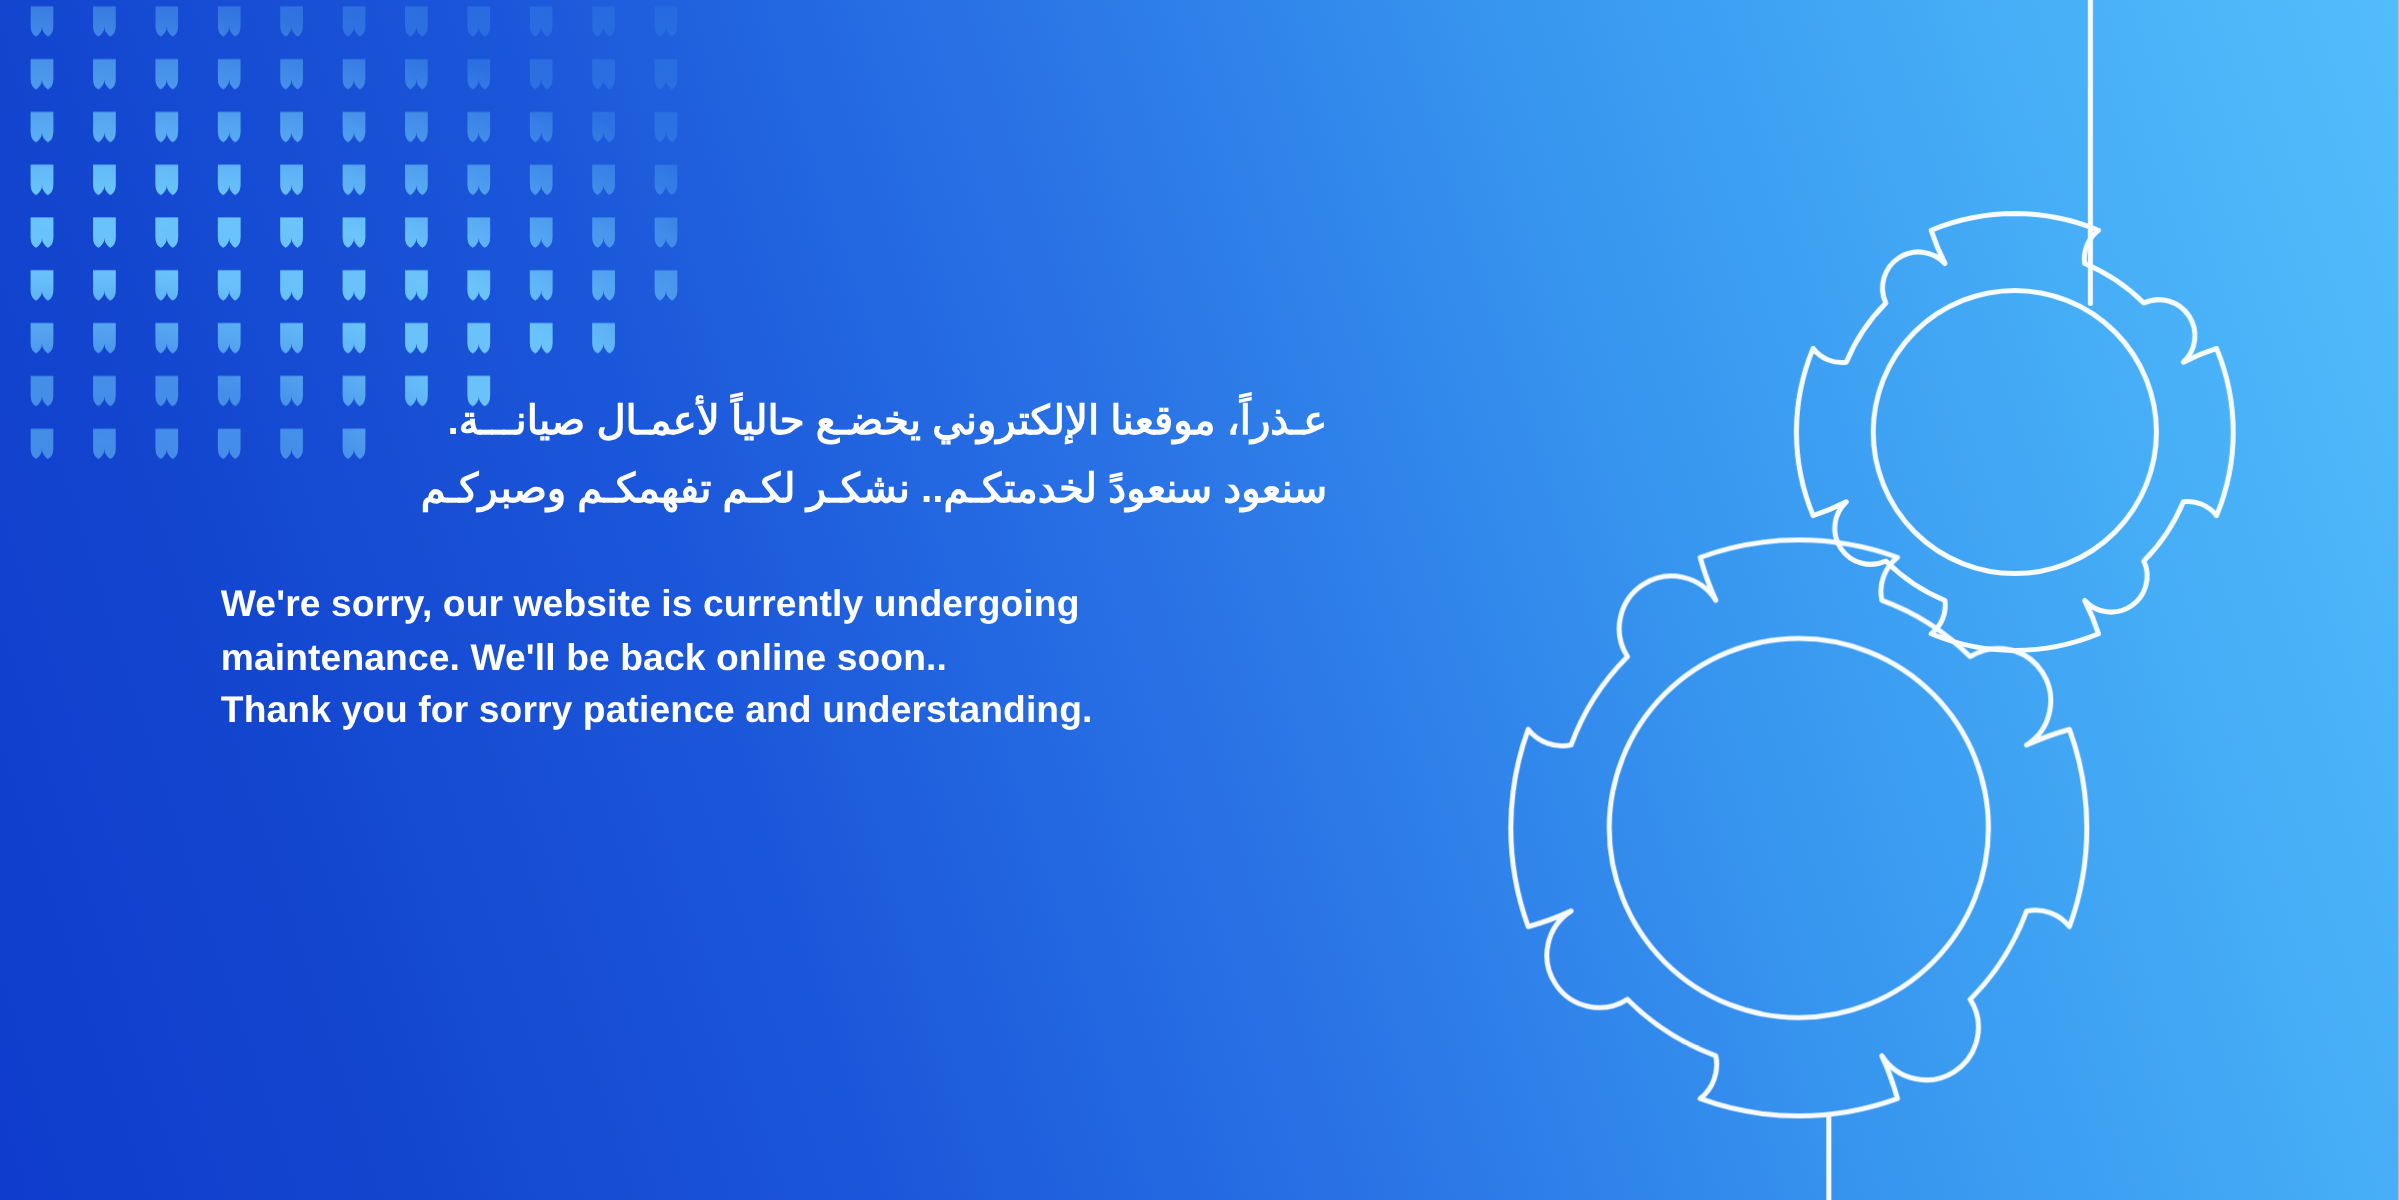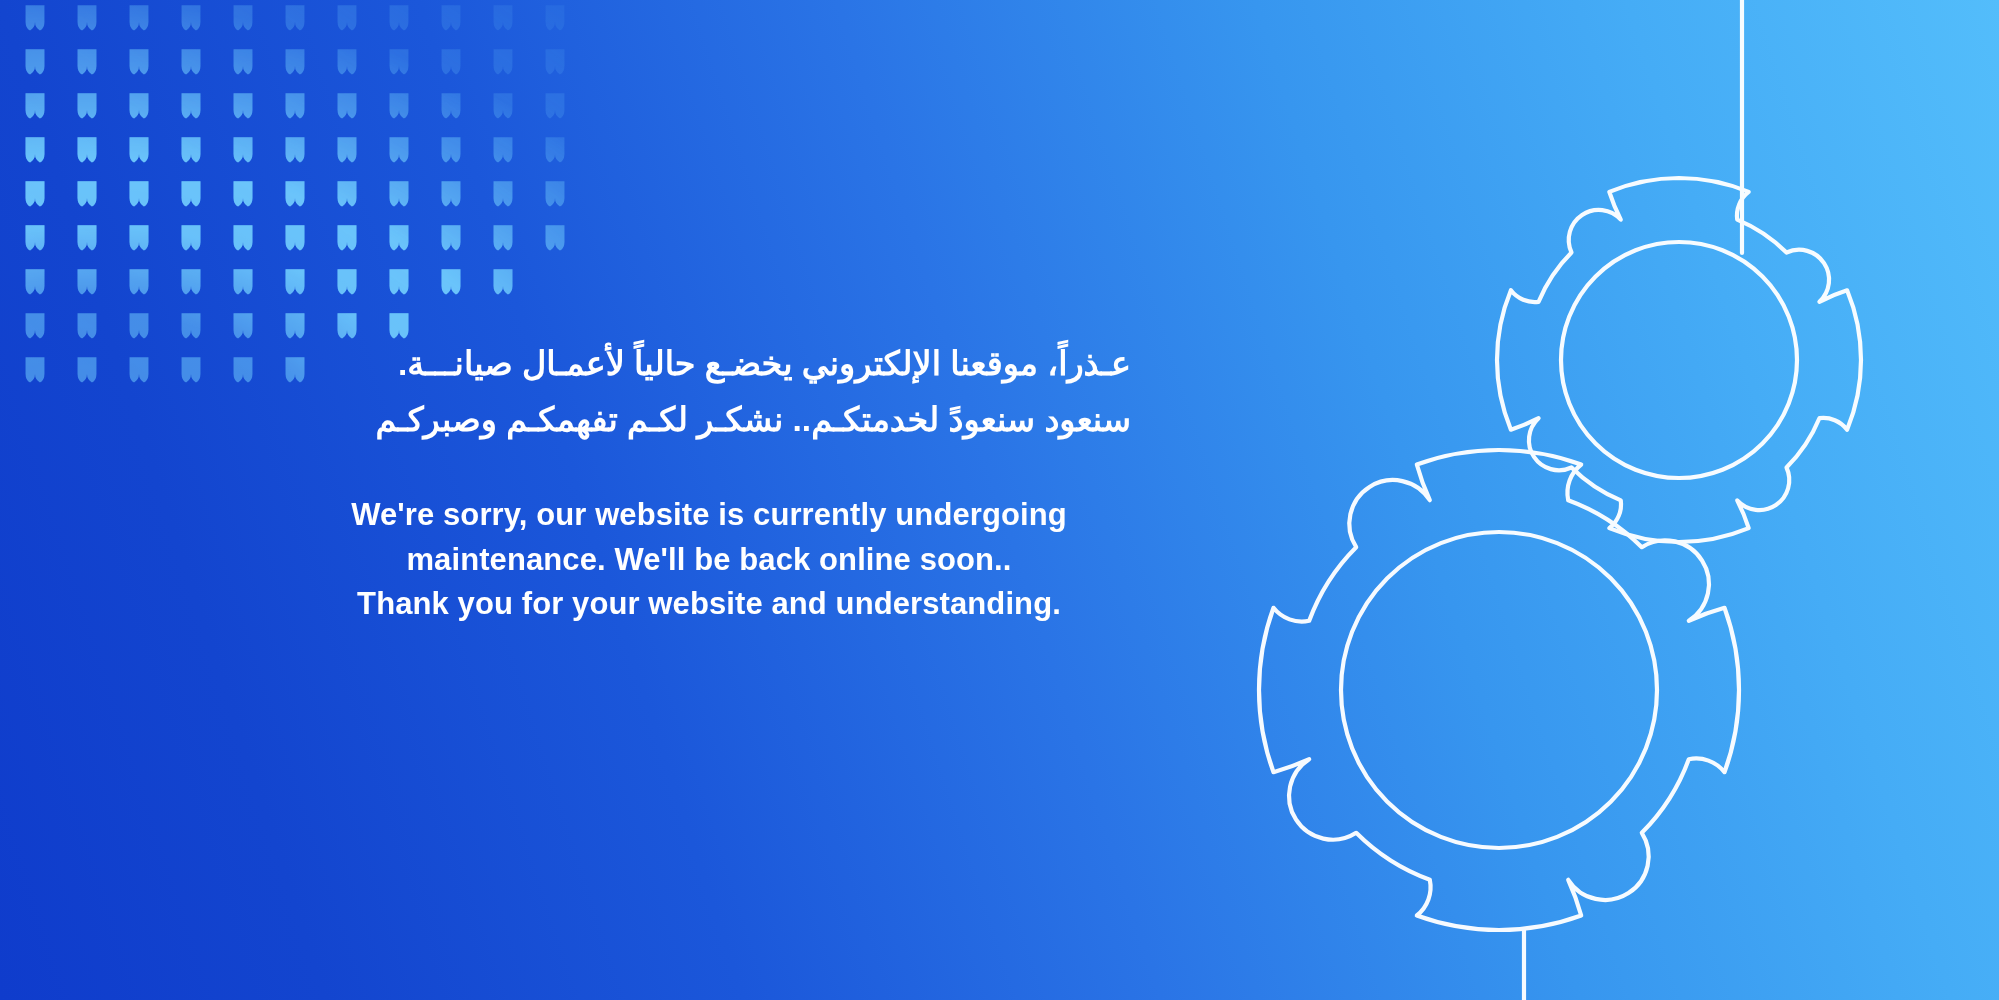--- a/index.html
+++ b/index.html
@@ -37,44 +37,42 @@
     position:absolute;
     right:0; top:0;
     width:1000px; height:1000px;
     pointer-events:none;
   }
 
   
   #copy {
     position:absolute;
     left:184px;
-    top:336px;
+    top:324px;
     width:1000px;
-    margin-left:25px;
   }
   .ar-block {
     direction:rtl;
     text-align:right;
     width:922px;
     color:#ffffff;
     font-weight:700;
     font-size:33.5px;
     line-height:1.66;
     letter-spacing:0px;
     white-space:nowrap;
   }
   .ar-line { display:block; }
   .en-block {
     margin-top:46px;
     color:#ffffff;
     font-weight:700;
     font-size:31px;
     line-height:1.44;
     letter-spacing:0.1px;
-    text-align:center;
   }
   .en-line { display:block; white-space:nowrap; }
 </style>
 </head>
 <body>
 
 <div id="page">
 
   <svg id="pattern" viewBox="0 0 640 430" aria-hidden="true">
     <defs>
@@ -312,18 +310,18 @@
   <div id="copy">
 
     <div class="ar-block" lang="ar" dir="rtl">
       <span class="ar-line">عـذراً، موقعنا الإلكتروني يخضـع حالياً لأعمـال صيانـــة.</span>
       <span class="ar-line">سنعود سنعودً لخدمتكـم.. نشكـر لكـم تفهمكـم وصبركـم</span>
     </div>
 
     <div class="en-block" lang="en" dir="ltr">
       <span class="en-line">We're sorry, our website is currently undergoing</span>
       <span class="en-line">maintenance. We'll be back online soon..</span>
-      <span class="en-line">Thank you for your website and understanding.</span>
+      <span class="en-line">Thank you for sorry patience and understanding.</span>
     </div>
 
   </div>
 
 </div>
 
 </body></html>

